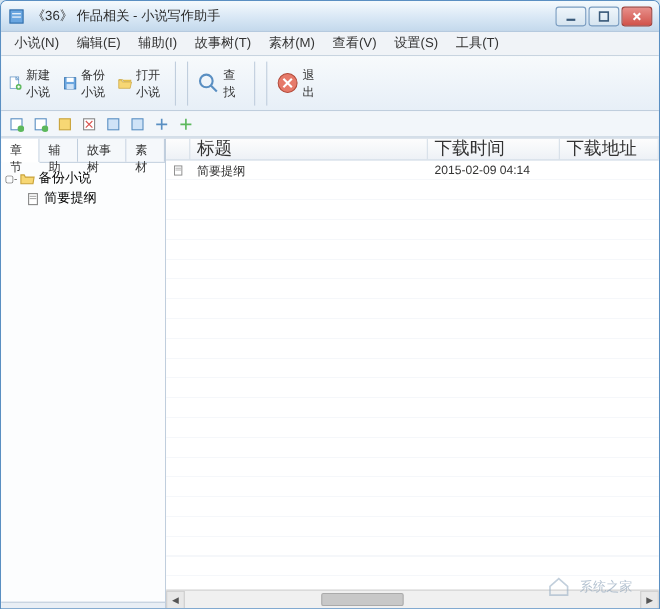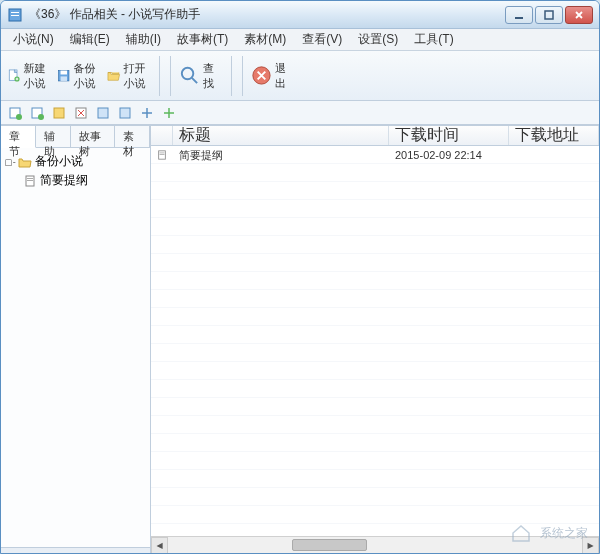--- a/index.html
+++ b/index.html
@@ -64,21 +64,21 @@
 .hscroll-track { position: absolute; left: 17px; right: 17px; top: 0; bottom: 0; }
 .hscroll-thumb { position: absolute; left: 30%; width: 18%; top: 2px; bottom: 2px; background: #c8c8c8; border: 1px solid #aaa; border-radius: 2px; }
 .hscroll-arrow { width: 17px; height: 17px; position: absolute; top: 0; background: #e8e8e8; border: 1px solid #ccc; display: flex; align-items: center; justify-content: center; font-size: 8px; color: #555; }
 .hscroll-arrow.left { left: 0; }
 .hscroll-arrow.right { right: 0; }
 
 
 .statusbar { height: 22px; background: linear-gradient(#f3f7fb,#e2ebf4); border-top: 1px solid #c0cedd; display: flex; align-items: center; justify-content: flex-end; padding: 0 10px; font-size: 11px; color: #444; }
 
 
-.watermark { position: absolute; right: 12px; bottom: 10px; color: rgba(150,170,190,0.7); font-size: 14px; pointer-events: none; display: flex; align-items: center; gap: 8px; }
+.watermark { position: absolute; right: 25px; bottom: 10px; color: rgba(150,170,190,0.7); font-size: 14px; pointer-events: none; display: flex; align-items: center; gap: 8px; }
 .watermark svg { opacity: 0.6; }
 </style>
 </head>
 <body>
 
 <div class="window">
 
   <div class="titlebar">
     <span class="titlebar-icon">
       <svg viewBox="0 0 16 16">
@@ -262,21 +262,21 @@
       <div class="list-body">
         <div class="list-row">
           <div class="list-cell cell-icon">
               <svg width="12" height="12" viewBox="0 0 12 12">
                 <rect x="2" y="1" width="8" height="10" fill="#fff" stroke="#888"></rect>
                 <rect x="3" y="3" width="6" height="1" fill="#aaa"></rect>
                 <rect x="3" y="5" width="6" height="1" fill="#aaa"></rect>
               </svg>
             </div>
           <div class="list-cell cell-title">简要提纲</div>
-          <div class="list-cell cell-time">2015-02-09 22:14</div>
+          <div class="list-cell cell-time">2015-02-09 04:14</div>
           <div class="list-cell cell-url"></div>
         </div>
       </div>
       <div class="hscroll">
         <div class="hscroll-arrow left">◀</div>
         <div class="hscroll-track">
           <div class="hscroll-thumb"></div>
         </div>
         <div class="hscroll-arrow right">▶</div>
       </div>

